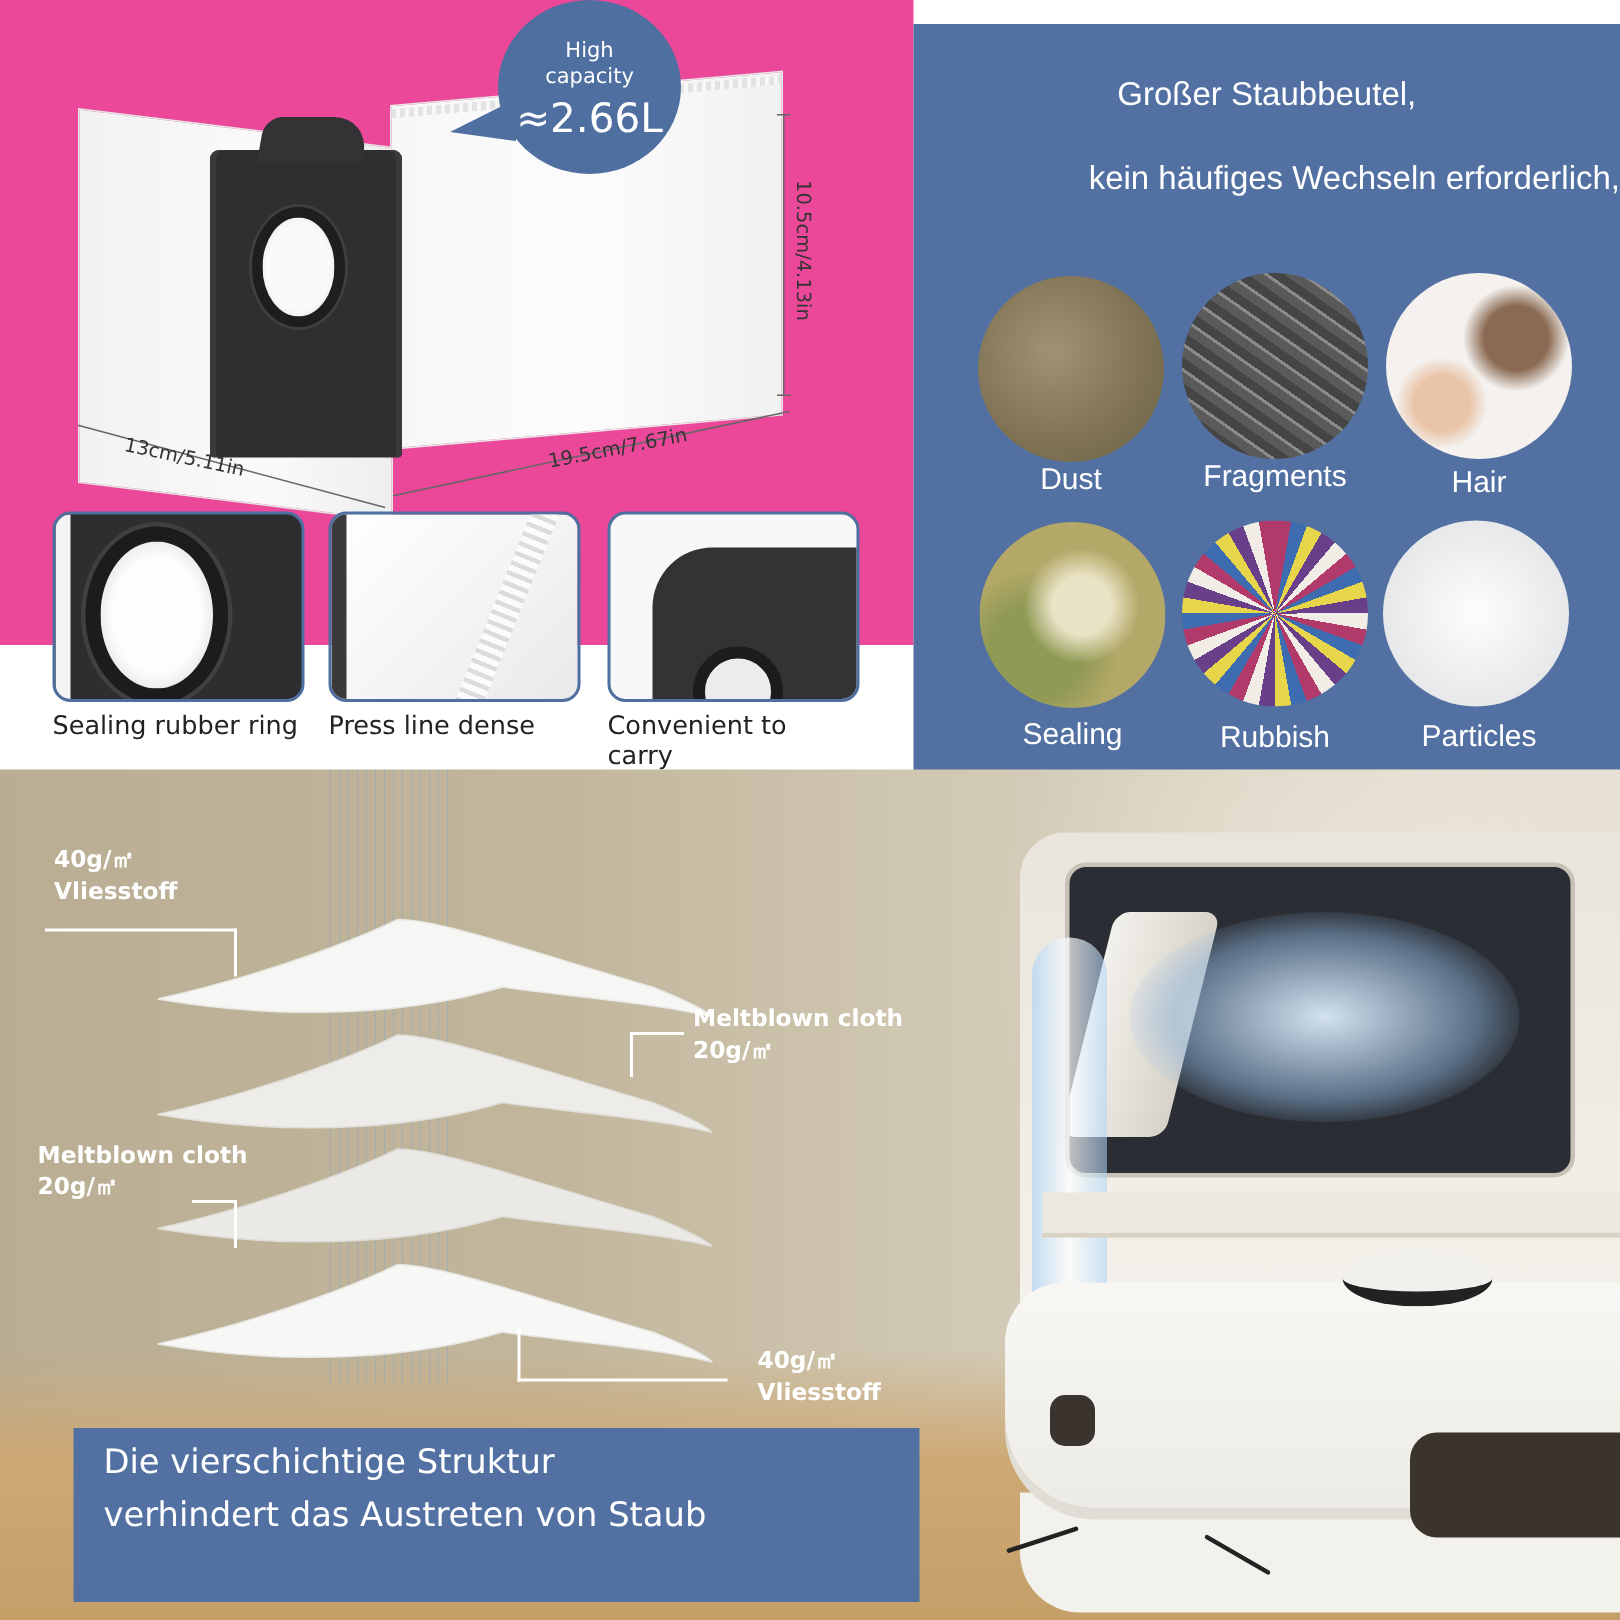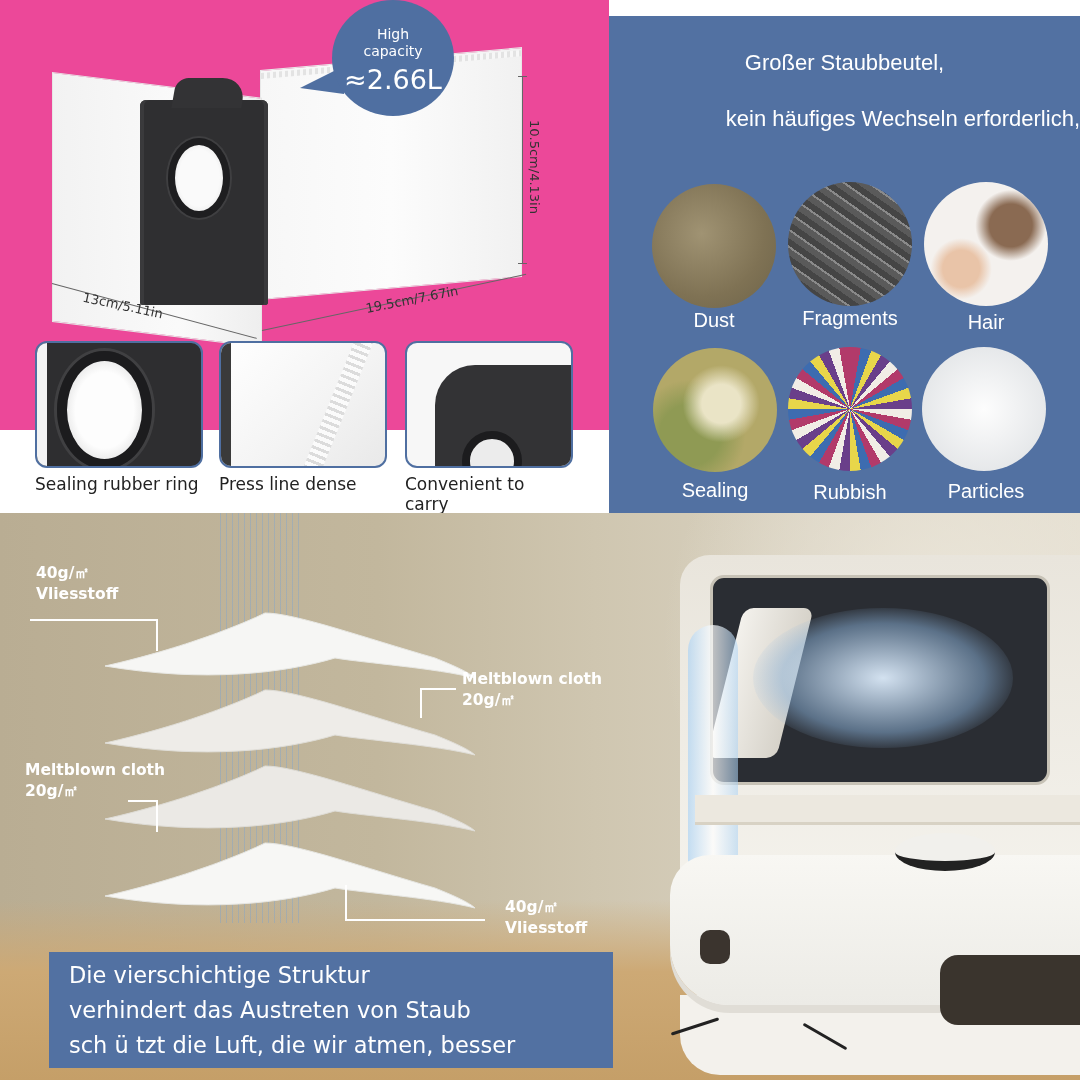--- a/index.html
+++ b/index.html
@@ -239,14 +239,13 @@
     <div class="robo-sensor"></div>
     <div class="robo-window"></div>
     <div class="brush" style="left:20px;top:470px;width:50px;transform:rotate(-18deg);"></div>
     <div class="brush" style="left:150px;top:480px;width:50px;transform:rotate(30deg);"></div>
   </div>
 </section>
 
 <div class="caption">
   <div>Die vierschichtige Struktur</div>
   <div>verhindert das Austreten von Staub</div>
-  <div>sch ü tzt die Luft, die wir atmen, besser</div>
 </div>
 
 </body></html>

